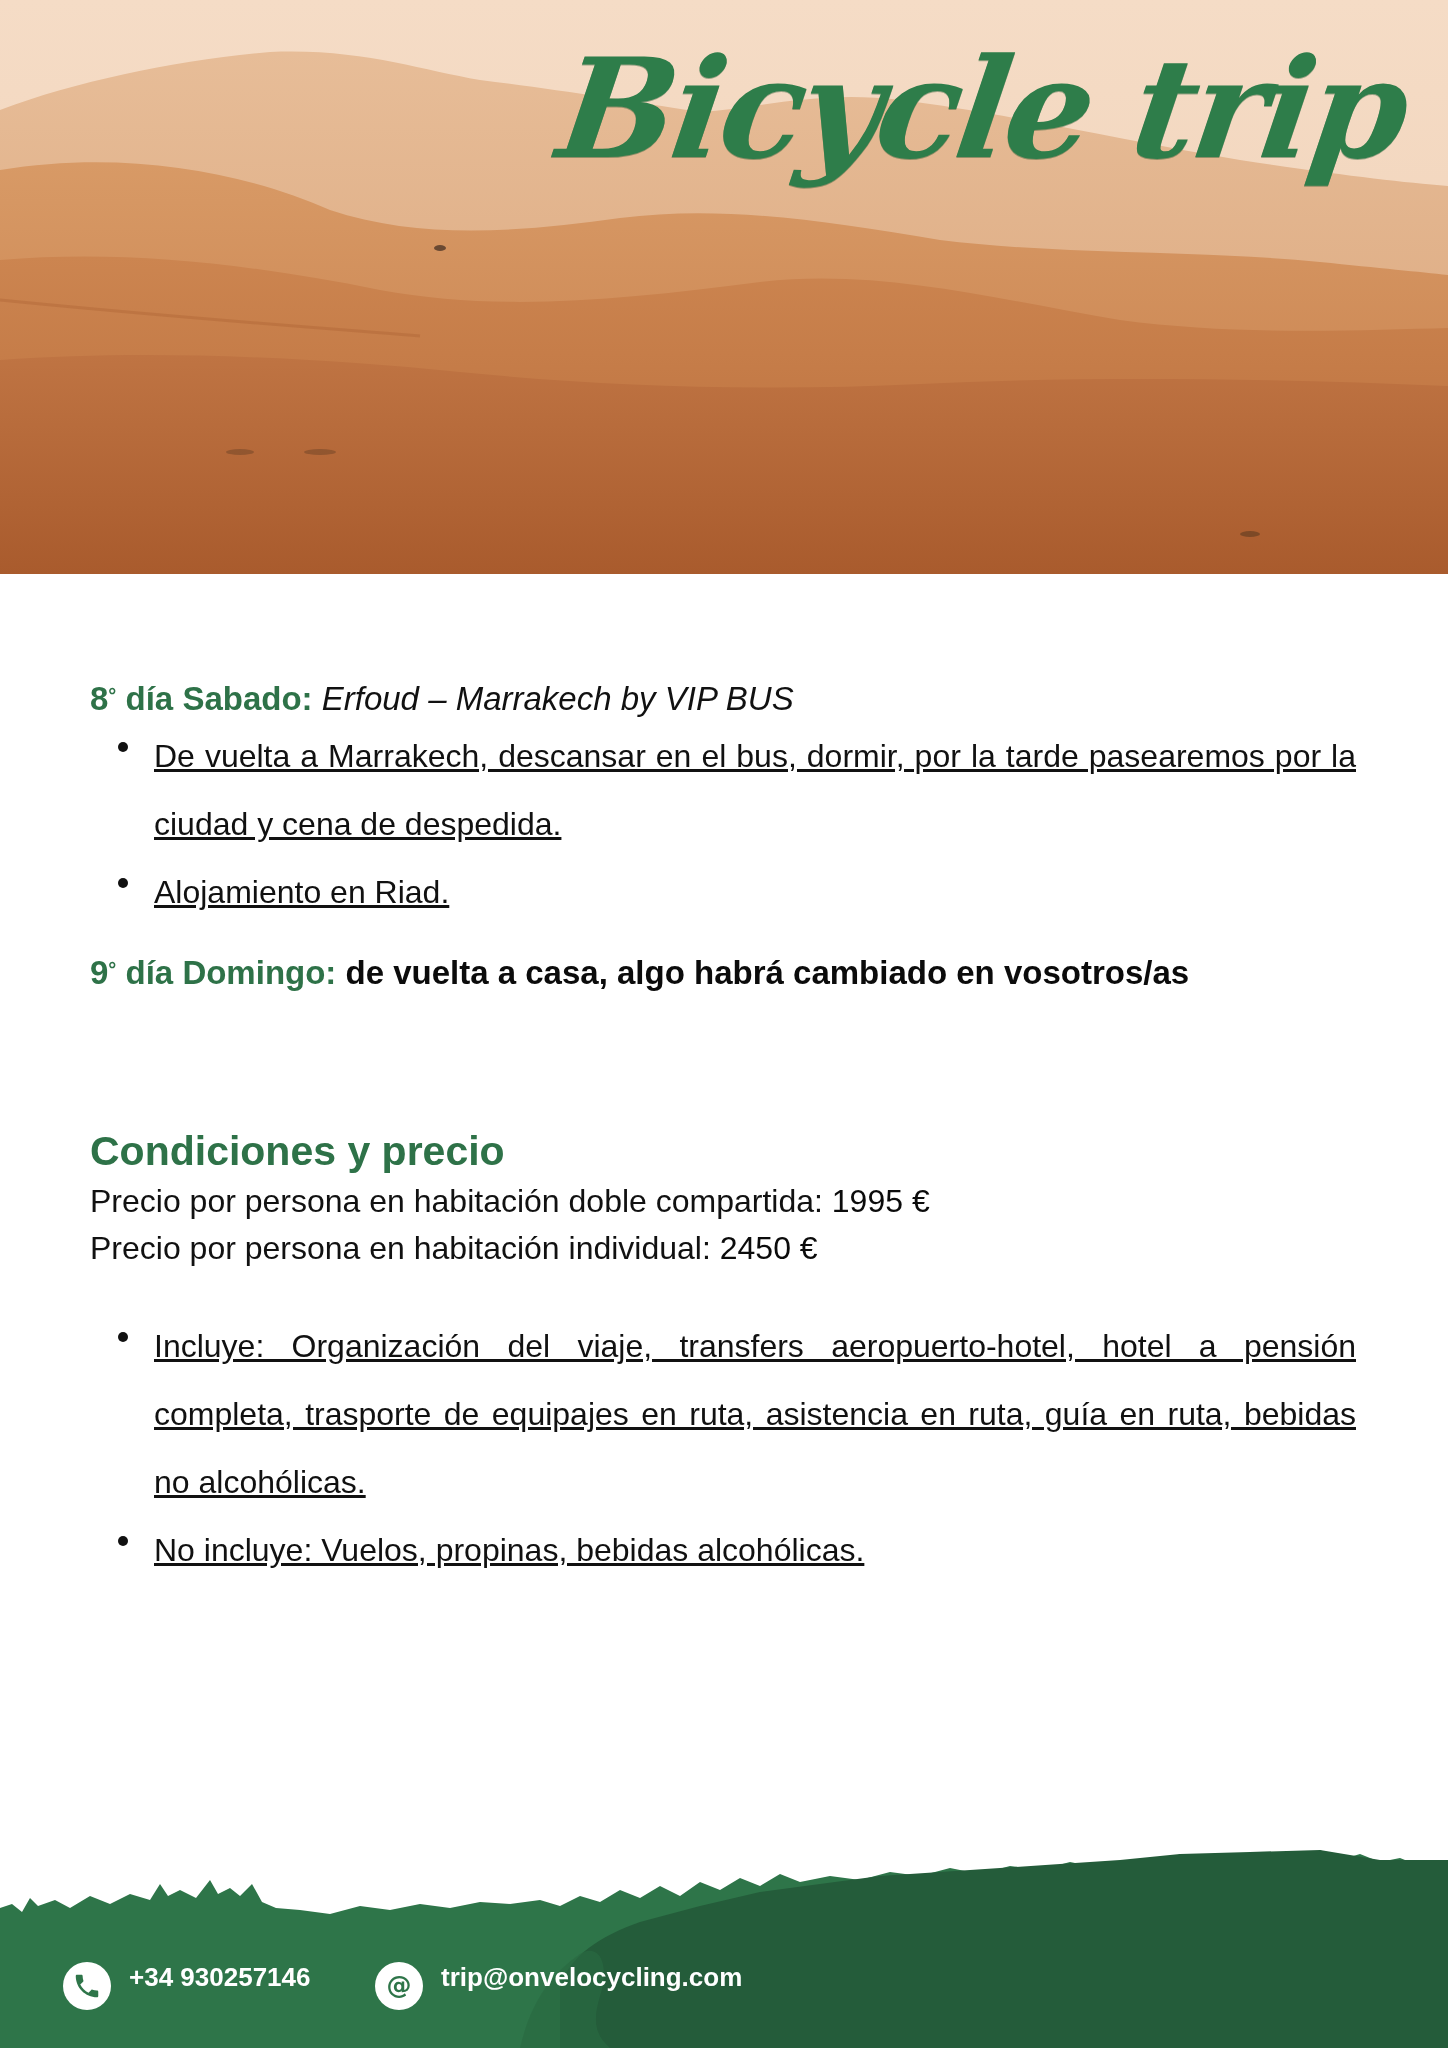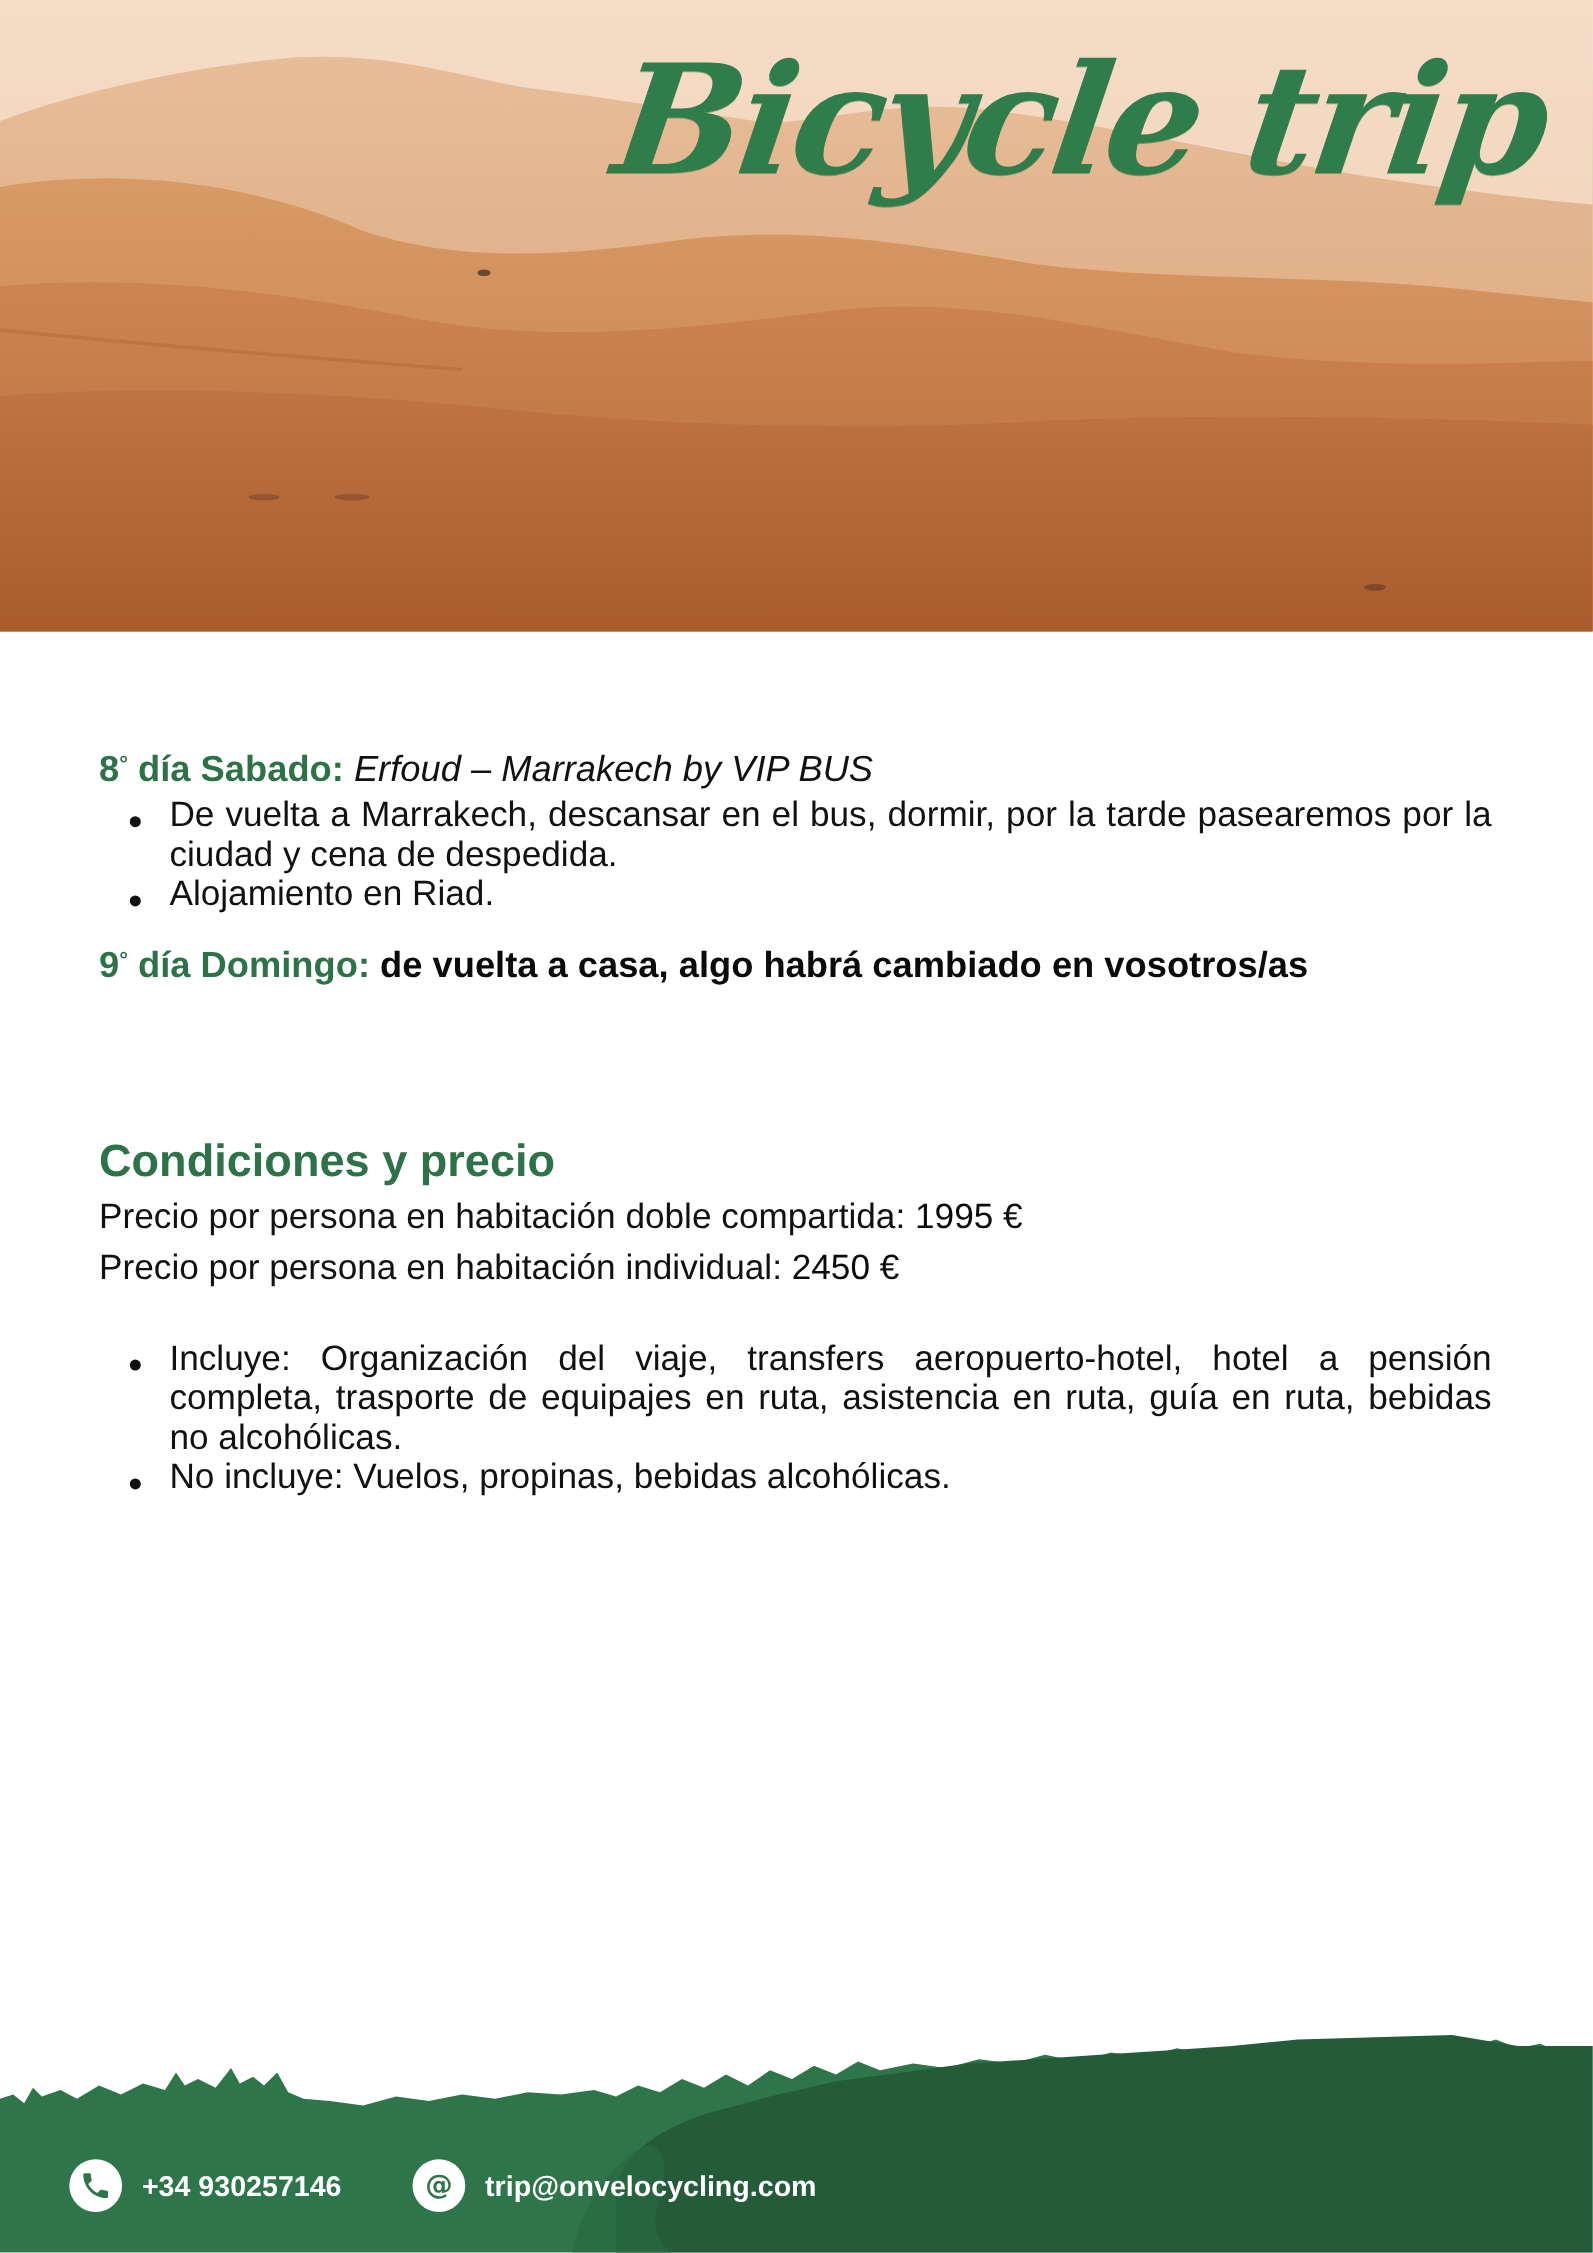--- a/index.html
+++ b/index.html
@@ -29,41 +29,41 @@
 
   
   .content { position:absolute; left:90px; top:640px; width:1266px;margin-top:36px; }
   .day-line { font-size:33px; line-height:46px; }
   .day-label { color:#2e7248; font-weight:bold; }
   .day-label sup { font-size:20px; position:relative; top:-4px; vertical-align:top; }
   .day-route { font-style:italic; color:#111; }
   .day-desc { font-weight:bold; color:#0b0b0b; }
   ul.bullets { list-style:none; margin-left:24px; }
   ul.bullets li {
-    position:relative; padding-left:40px; font-size:32px; line-height:36px;
-    text-align:justify; color:#111;
+    position:relative; padding-left:40px; font-size:32px; line-height:68px;
+    text-align:justify; color:#111;text-decoration:underline;
   }
   ul.bullets li::before {
     content:""; position:absolute; left:4px; top:20px; width:10px; height:10px;
     border-radius:50%; background:#111;
   }
   .day9 { margin-top:24px; }
 
   .section-title {
     margin-top:128px; font-size:41px; font-weight:bold; color:#2e7248; line-height:54px;
   }
   .price-line { font-size:32px; line-height:47px; color:#111; }
   .price-line b { font-weight:normal; color:#0b0b0b; }
   .conditions { margin-top:40px; }
 
   
   .footer { position:absolute; left:0; top:1846px; width:1448px; height:202px; }
   .footer svg { position:absolute; left:0; top:0; width:1448px; height:202px; }
   .contacts { position:absolute; left:0; top:1962px; width:1448px; height:50px; }
-  .contact { position:absolute; top:0; display:flex; align-items:center; gap:18px; color:#ffffff; font-size:26px; font-weight:bold; height:50px; }
+  .contact { position:absolute; top:0; display:flex; gap:18px; color:#ffffff; font-size:26px; font-weight:bold; height:50px; }
   .icon-circle {
     width:48px; height:48px; border-radius:50%; background:#ffffff;
     display:flex; align-items:center; justify-content:center;
   }
   .icon-circle svg { width:30px; height:30px; }
   .c-phone { left:63px; }
   .c-email { left:375px; }
   .c-addr  { left:831px; }
 </style>
 </head>

